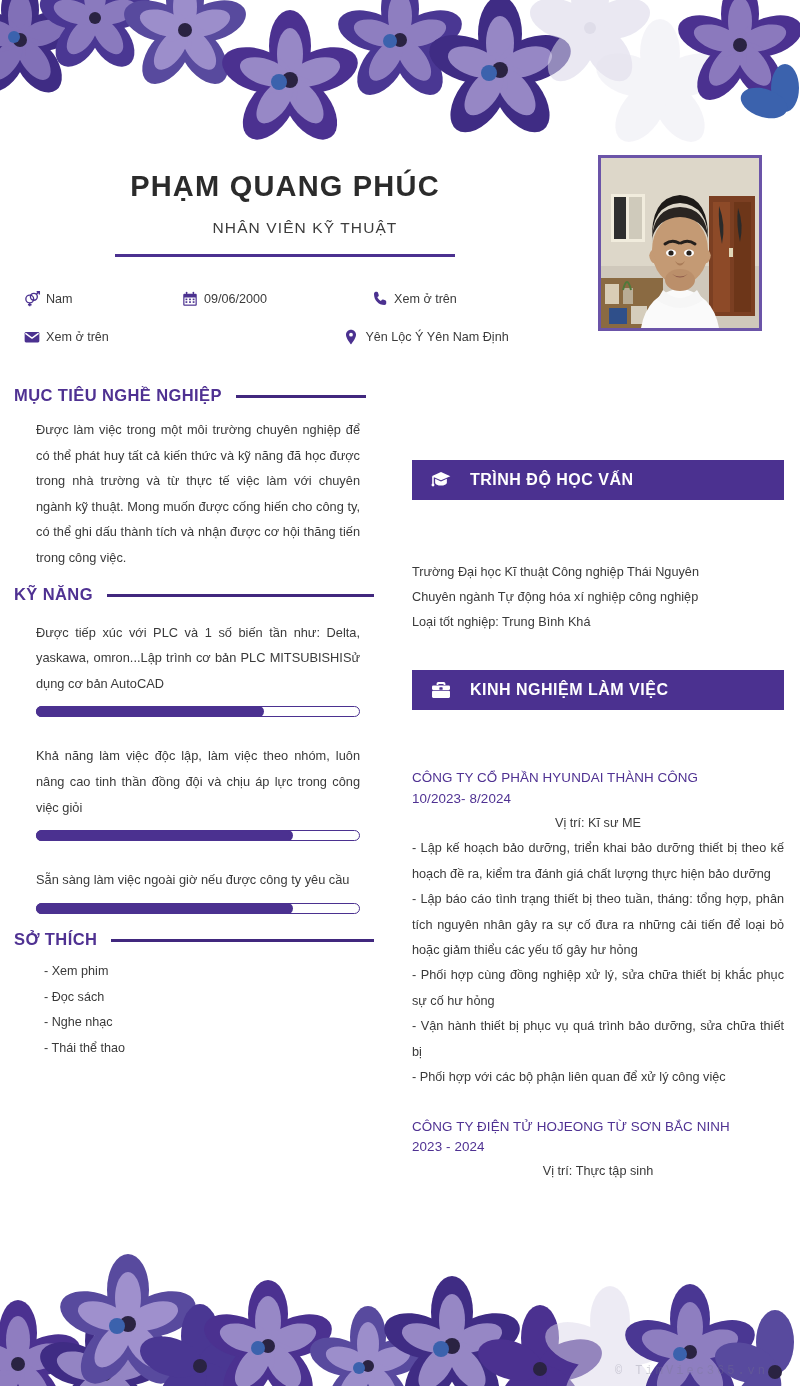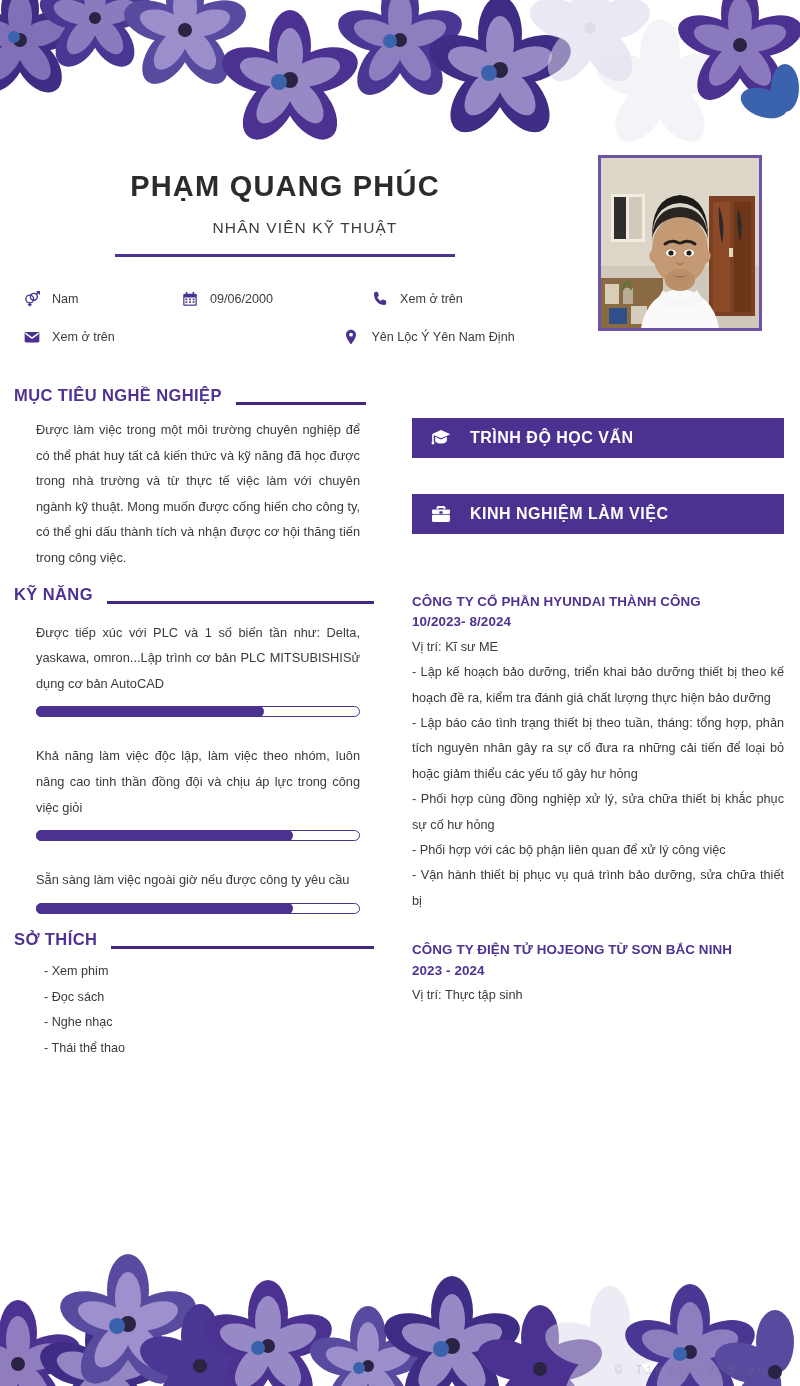--- a/index.html
+++ b/index.html
@@ -86,21 +86,21 @@
     color: #3b3b3b;
   }
   .contact-row {
     display: flex;
     align-items: center;
     height: 38px;
   }
   .ci {
     display: flex;
     align-items: center;
-    gap: 11px;
+    gap: 5px;
   }
   .ci .ico {
     width: 19px;
     height: 19px;
     display: flex;
     align-items: center;
     justify-content: center;
     color: #4b3190;
     flex: none;
   }
@@ -119,21 +119,21 @@
   .col-right {
     position: absolute;
     left: 410px;
     top: 418px;
     width: 376px;
   }
 
   
   .lh {
     display: flex;
-    align-items: flex-end;
+    align-items: center;
     gap: 14px;
     margin-bottom: 6px;
   }
   .lh-text {
     font-size: 16.5px;
     font-weight: bold;
     color: #4f3192;
     letter-spacing: 0.4px;
     white-space: nowrap;
   }
@@ -200,41 +200,42 @@
     justify-content: center;
     flex: none;
   }
   .rh-ico svg { display: block; }
   .rh-text {
     font-size: 16px;
     font-weight: bold;
     letter-spacing: 0.5px;
   }
 
-  .rblock { padding: 0 2px; }
+  .rblock { padding: 0 2px; margin-top: 42px; }
   .edu-body {
     padding-top: 60px;
     font-size: 12.7px;
     line-height: 1.95;
     color: #3a3a3a;
   }
   .exp-wrap { padding-top: 58px; }
   .job { margin-bottom: 26px; }
   .job-title {
     font-size: 13.4px;
-    font-weight: bold;
+    font-weight: normal;
     color: #4f3192;
     line-height: 1.52;
     letter-spacing: 0.1px;
   }
   .job-pos {
     font-size: 12.7px;
     color: #3a3a3a;
     line-height: 2.0;
     padding-top: 2px;
+    text-align: center;
   }
   .job-bullets {
     font-size: 12.7px;
     color: #3a3a3a;
     line-height: 2.0;
     text-align: justify;
   }
   .job-bullets p { margin: 0; }
 
   .watermark {
@@ -589,20 +590,25 @@
         <span class="rh-ico">
           <svg width="22" height="22" viewBox="0 0 24 24" fill="#ffffff">
             <path d="M12 3.2 1.8 7.8 12 12.4l10.2-4.6z"></path>
             <path d="M5.6 10.6v4.1c0 1.9 2.9 3.4 6.4 3.4s6.4-1.5 6.4-3.4v-4.1L12 13.5z"></path>
             <rect x="2.4" y="8.1" width="1.7" height="8.4" rx="0.8"></rect>
             <circle cx="3.25" cy="17.4" r="1.6"></circle>
           </svg>
         </span>
         <span class="rh-text">TRÌNH ĐỘ HỌC VẤN</span>
       </div>
+      <div class="edu-body">
+        <div>Trường Đại học Kĩ thuật Công nghiệp Thái Nguyên</div>
+        <div>Chuyên ngành Tự động hóa xí nghiệp công nghiệp</div>
+        <div>Loại tốt nghiệp: Trung Bình Khá</div>
+      </div>
     </div>
 
     <div class="rblock" style="margin-top:36px">
       <div class="rh">
         <span class="rh-ico">
           <svg width="22" height="22" viewBox="0 0 24 24" fill="#ffffff">
             <path d="M9 3.4h6c1 0 1.8.8 1.8 1.8v1.4h-2V5.4H9.2v1.2h-2V5.2c0-1 .8-1.8 1.8-1.8z"></path>
             <rect x="2.2" y="7" width="19.6" height="5" rx="1.4"></rect>
             <rect x="10.2" y="9.1" width="3.6" height="2.6" rx="0.6" fill="#4b3190"></rect>
             <rect x="2.2" y="12.8" width="19.6" height="7.8" rx="1.4"></rect>
@@ -614,22 +620,22 @@
       <div class="exp-wrap">
 
         <div class="job">
           <div class="job-title">CÔNG TY CỔ PHẦN HYUNDAI THÀNH CÔNG</div>
           <div class="job-title">10/2023- 8/2024</div>
           <div class="job-pos">Vị trí: Kĩ sư ME</div>
           <div class="job-bullets">
             <p>- Lập kế hoạch bảo dưỡng, triển khai bảo dưỡng thiết bị theo kế hoạch đề ra, kiểm tra đánh giá chất lượng thực hiện bảo dưỡng</p>
             <p>- Lập báo cáo tình trạng thiết bị theo tuần, tháng: tổng hợp, phân tích nguyên nhân gây ra sự cố đưa ra những cải tiến để loại bỏ hoặc giảm thiểu các yếu tố gây hư hỏng</p>
             <p>- Phối hợp cùng đồng nghiệp xử lý, sửa chữa thiết bị khắc phục sự cố hư hỏng</p>
+            <p>- Vận hành thiết bị phục vụ quá trình bảo dưỡng, sửa chữa thiết bị</p>
             <p>- Phối hợp với các bộ phận liên quan để xử lý công việc</p>
-            <p>- Vận hành thiết bị phục vụ quá trình bảo dưỡng, sửa chữa thiết bị</p>
           </div>
         </div>
 
         <div class="job">
           <div class="job-title">CÔNG TY ĐIỆN TỬ HOJEONG TỪ SƠN BẮC NINH</div>
           <div class="job-title">2023 - 2024</div>
           <div class="job-pos">Vị trí: Thực tập sinh</div>
         </div>
 
       </div>

